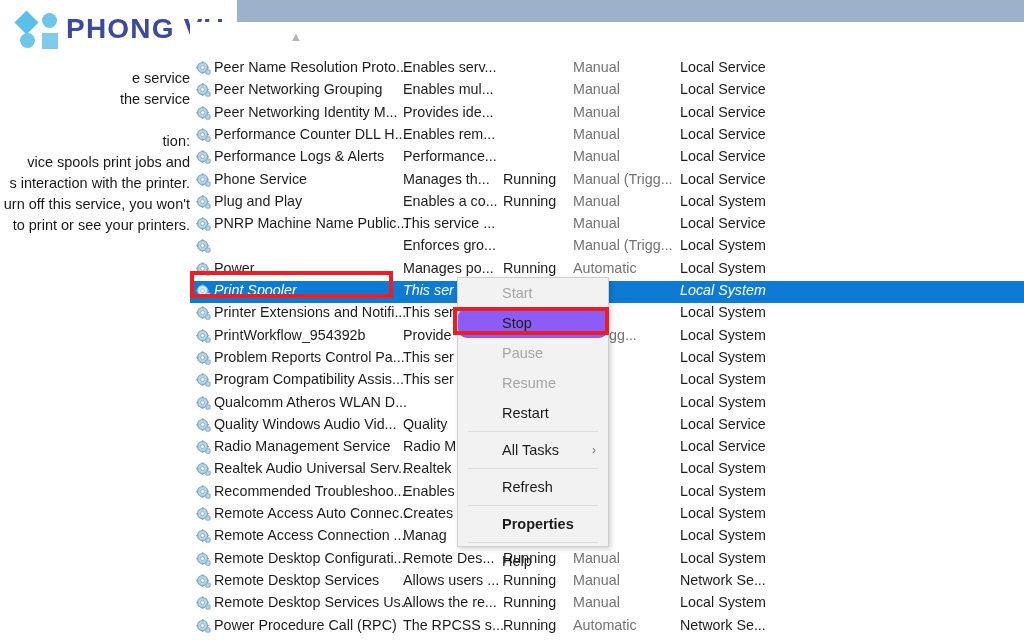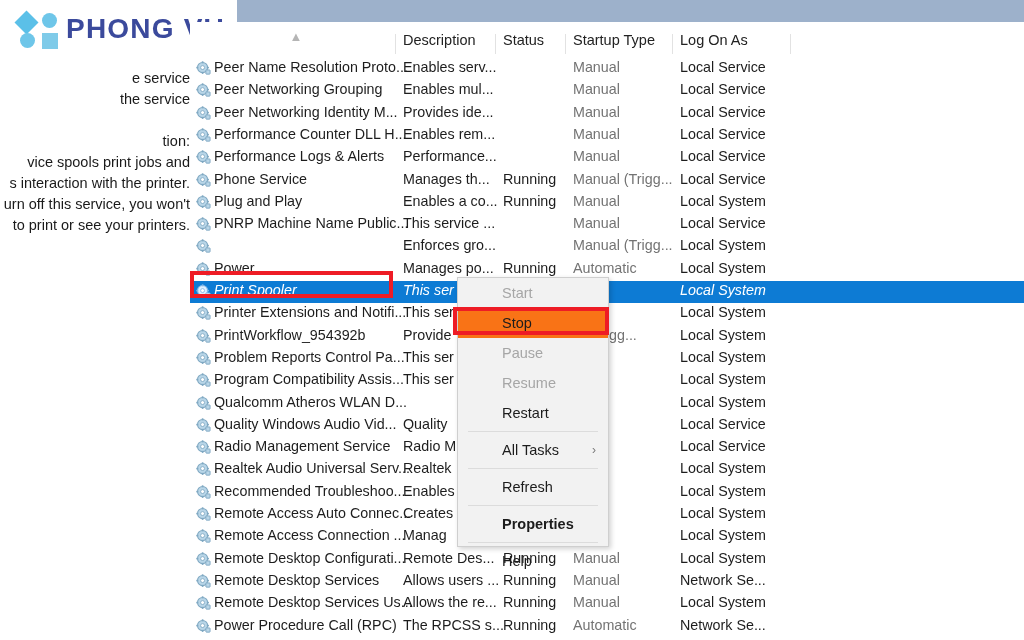--- a/index.html
+++ b/index.html
@@ -79,21 +79,21 @@
     position: absolute; left: 457px; top: 277px; width: 152px; height: 270px;
     background: #f2f2f2; border: 1px solid #cfcfcf;
     box-shadow: 2px 2px 5px rgba(0,0,0,0.18);
   }
   .mi {
     position: relative; height: 30px; line-height: 30px;
     font-size: 14.5px; color: #1c1c1c; padding-left: 44px; white-space: nowrap;
   }
   .mi.disabled { color: #a6a6a6; }
   .mi.bold { font-weight: bold; }
-  .mi.hl { background: #f97316; }
+  .mi.hl { background: #8b5cf6; border-radius: 9px; }
   .mi .sub { position: absolute; right: 12px; top: 0; color: #7a7a7a; font-size: 12px; }
   .msep { height: 1px; background: #dcdcdc; margin: 3px 10px 3px 10px; }
 
   
   .redbox { position: absolute; border: 4px solid #ee1c25; pointer-events: none; }
   #redbox-print-spooler { left: 190px; top: 271px; width: 203px; height: 27px; }
   #redbox-stop { left: 453px; top: 307px; width: 156px; height: 28px; }
 </style>
 </head>
 <body>
@@ -117,31 +117,20 @@
       <div class="lp-line" style="top: 21px; right: 0px;">the service</div>
       <div class="lp-line" style="top: 63px; right: 0px;">tion:</div>
       <div class="lp-line" style="top: 84px; right: 0px;">vice spools print jobs and</div>
       <div class="lp-line" style="top: 105px; right: 0px;">s interaction with the printer.</div>
       <div class="lp-line" style="top: 126px; right: 0px;">urn off this service, you won't</div>
       <div class="lp-line" style="top: 147px; right: 0px;">to print or see your printers.</div>
     </div>
 
   <div class="services">
     <div class="sortchev">▲</div>
-    <div class="hdr" id="table-header">
-        <div class="hcell" style="left: 213px;">Description</div>
-        <div class="hcell" style="left: 313px;">Status</div>
-        <div class="hcell" style="left: 383px;">Startup Type</div>
-        <div class="hcell" style="left: 490px;">Log On As</div>
-        <div class="hsep" style="left: 205px;"></div>
-        <div class="hsep" style="left: 305px;"></div>
-        <div class="hsep" style="left: 375px;"></div>
-        <div class="hsep" style="left: 482px;"></div>
-        <div class="hsep" style="left: 600px;"></div>
-      </div>
     <div class="rows" id="table-body">
         <div class="row" style="top: 0px;">
           <span class="gear">
             <svg width="15" height="15" viewBox="0 0 16 16">
               <circle cx="7" cy="7" r="5.4" fill="#b9d6e8" stroke="#7fa8c2" stroke-width="1.1"></circle>
               <circle cx="7" cy="7" r="2.1" fill="#ffffff" stroke="#7fa8c2" stroke-width="0.9"></circle>
               <rect x="6.2" y="0.3" width="1.7" height="2.2" fill="#7fa8c2"></rect>
               <rect x="6.2" y="11.6" width="1.7" height="2.2" fill="#7fa8c2"></rect>
               <rect x="0.3" y="6.2" width="2.2" height="1.7" fill="#7fa8c2"></rect>
               <rect x="11.6" y="6.2" width="2.2" height="1.7" fill="#7fa8c2"></rect>

